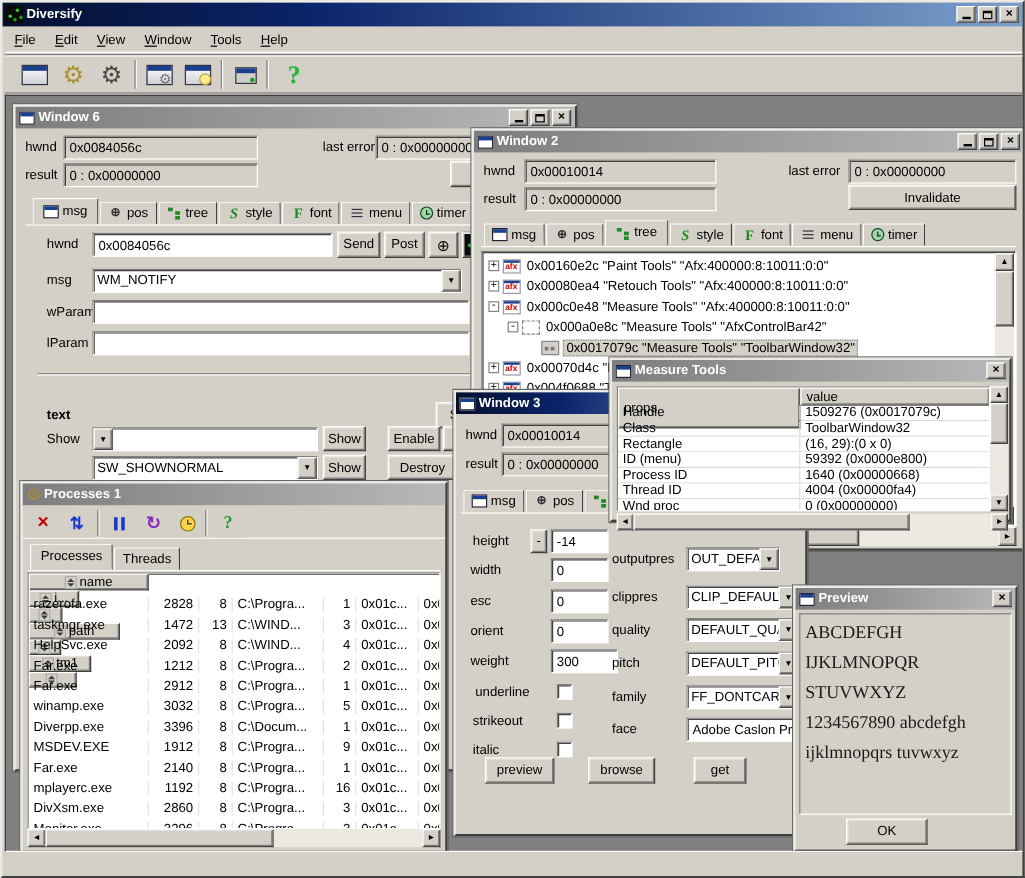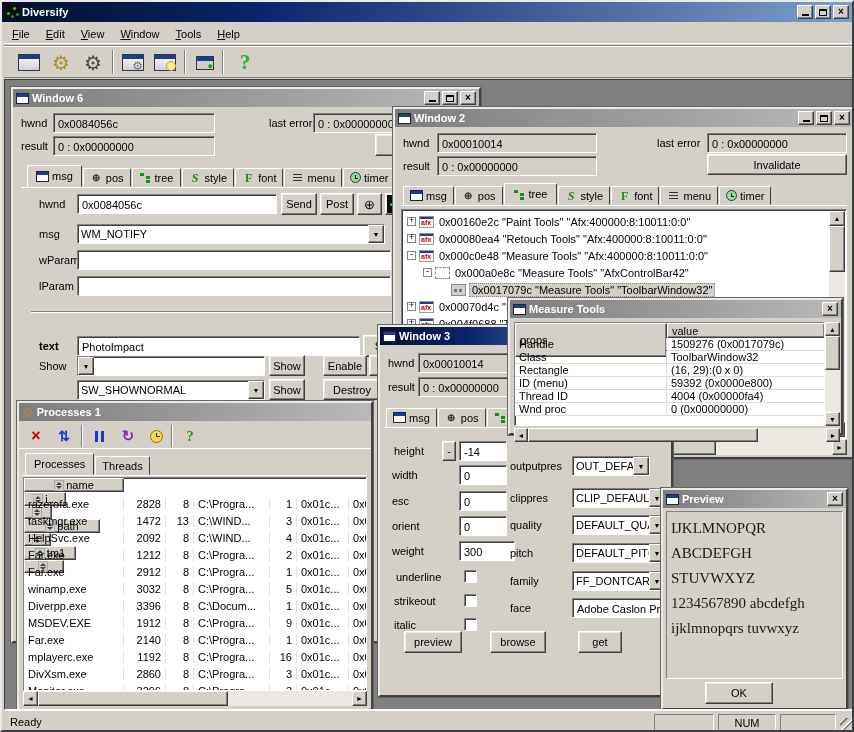--- a/index.html
+++ b/index.html
@@ -261,21 +261,20 @@
         <span class="cval">WM_NOTIFY</span>
         <span class="drop">▼</span>
       </div>
       <span class="abs lbl" style="left:26px;top:165px;">wParam</span>
       <div class="abs fld ed sunk" style="left:64px;top:161px;width:314px;"></div>
       <span class="abs lbl" style="left:26px;top:191px;">lParam</span>
       <div class="abs fld ed sunk" style="left:64px;top:187px;width:314px;"></div>
       <div class="abs hr" style="left:18px;top:222px;width:420px;"></div>
 
       <span class="abs lbl" style="left:26px;top:251px;font-weight:bold;">text</span>
-      <div class="abs fld ed sunk" style="left:64px;top:247px;width:283px;">PhotoImpact</div>
       <div class="abs pbtn" style="left:350px;top:246px;width:40px;">Set</div>
 
       <span class="abs lbl" style="left:26px;top:271px;">Show</span>
       <div class="abs combo sunk" style="left:64px;top:267px;width:188px;height:20px;">
         <span class="drop">▼</span>
       </div>
       <div class="abs pbtn" style="left:256px;top:266px;width:36px;height:21px;">Show</div>
       <div class="abs pbtn" style="left:310px;top:266px;width:44px;height:21px;">Enable</div>
       <div class="abs pbtn" style="left:356px;top:266px;width:52px;height:21px;">Disable</div>
       <div class="abs combo sunk" style="left:64px;top:291px;width:188px;height:20px;">
@@ -707,20 +706,24 @@
             <div class="mrow">
               <div class="mc0">Rectangle</div>
               <div class="mc1">(16, 29):(0 x 0)</div>
             </div>
 
             <div class="mrow">
               <div class="mc0">ID (menu)</div>
               <div class="mc1">59392 (0x0000e800)</div>
             </div>
 
+            <div class="mrow">
+              <div class="mc0">Process ID</div>
+              <div class="mc1">1640 (0x00000668)</div>
+            </div>
 
             <div class="mrow">
               <div class="mc0">Thread ID</div>
               <div class="mc1">4004 (0x00000fa4)</div>
             </div>
 
             <div class="mrow">
               <div class="mc0">Wnd proc</div>
               <div class="mc1">0 (0x00000000)</div>
             </div>
@@ -743,35 +746,28 @@
         <span class="miniwin"></span>
         <span class="cap-title">Preview</span>
         <span class="cbtns">
             <span class="cbtn">
               <span>×</span>
             </span>
           </span>
       </div>
       <div class="abs" style="left:3px;top:21px;width:177px;height:168px;border:1px solid;border-color:#808080 #fff #fff #808080;padding:4px 4px;">
 
+          <div class="prevtext">ABCDEFGH</div>
+
           <div class="prevtext">IJKLMNOPQR</div>
-
-          <div class="prevtext">ABCDEFGH</div>
 
           <div class="prevtext">STUVWXYZ</div>
 
           <div class="prevtext">1234567890 abcdefgh</div>
 
           <div class="prevtext">ijklmnopqrs tuvwxyz</div>
         </div>
       <div class="abs pbtn" style="left:42px;top:192px;width:68px;">OK</div>
     </div>
 
   </div>
 
-  <div class="statusbar">
-    <span class="abs lbl" style="left:6px;top:5px;">Ready</span>
-    <span class="spanel" style="left:650px;width:60px;"></span>
-    <span class="spanel" style="left:714px;width:58px;">NUM</span>
-    <span class="spanel" style="left:776px;width:56px;"></span>
-    <span class="grip"></span>
-  </div>
 </div>
 
 </body></html>

